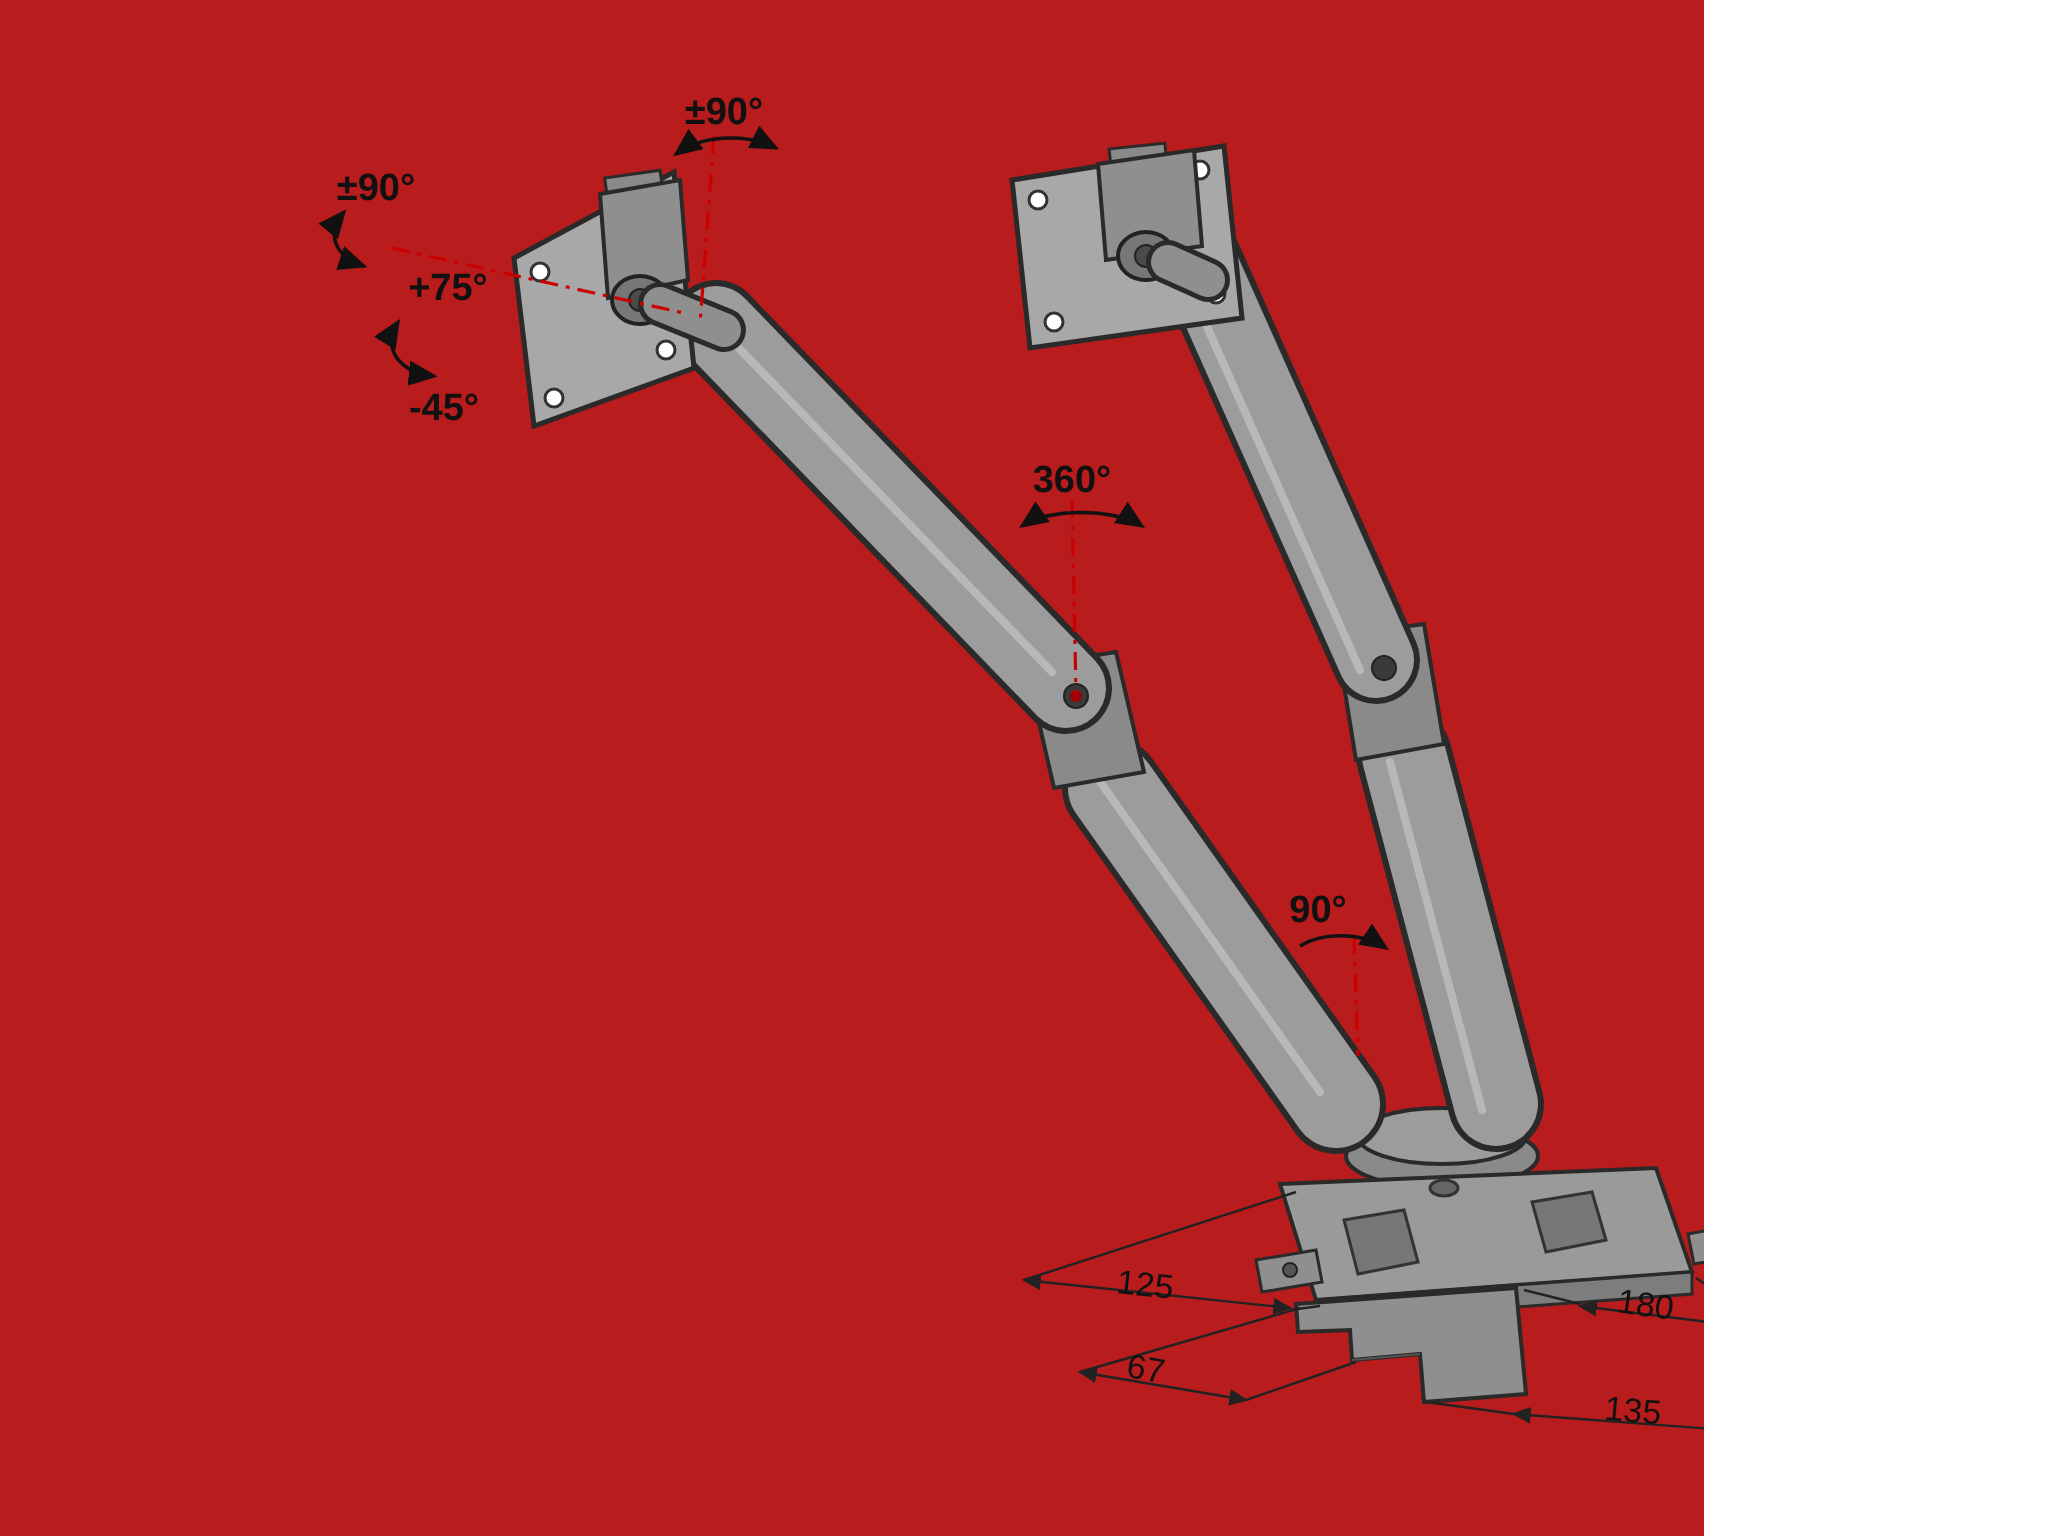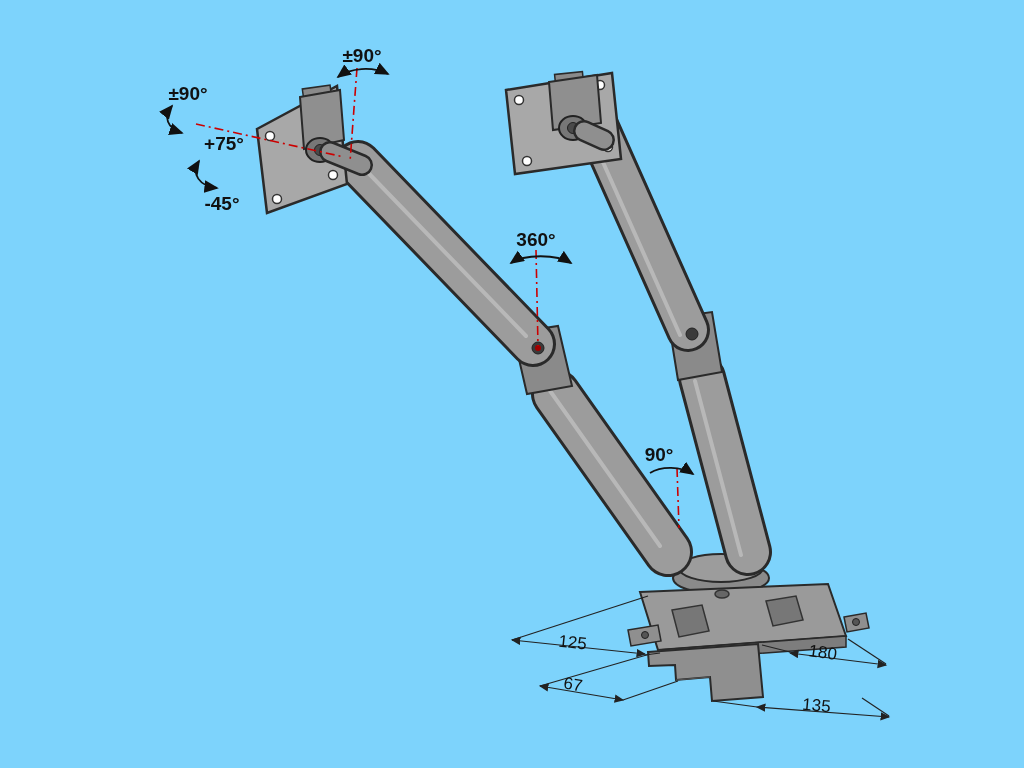--- a/index.html
+++ b/index.html
@@ -1,16 +1,16 @@
 <!DOCTYPE html>
 <html><head>
 <meta charset="utf-8">
 <style>
   html,body{margin:0;padding:0;background:#ffffff;}
-  .stage{position:relative;width:1024px;height:768px;background:#7dd3fc;overflow:hidden;
+  .stage{position:relative;width:852px;height:768px;background:#b91c1c;overflow:hidden;
          font-family:"Liberation Sans",sans-serif;}
   svg{display:block;}
   text.angle{font-family:"Liberation Sans",sans-serif;font-size:19px;font-weight:700;fill:#111;}
   text.dim{font-family:"Liberation Sans",sans-serif;font-size:17px;font-weight:400;fill:#111;}
 </style>
 </head>
 <body>
 
 <div class="stage">
 <svg width="1024" height="768" viewBox="0 0 1024 768">

